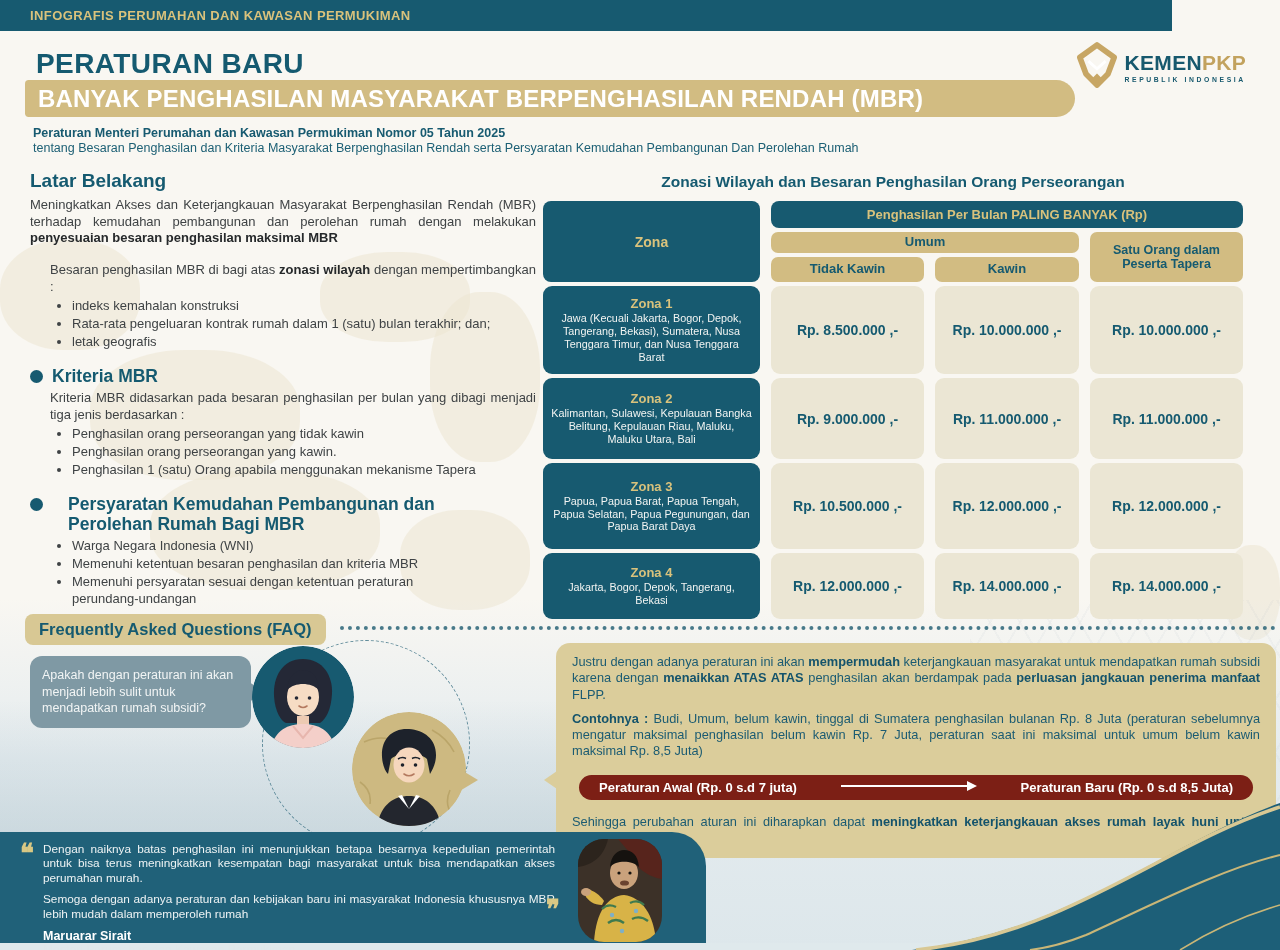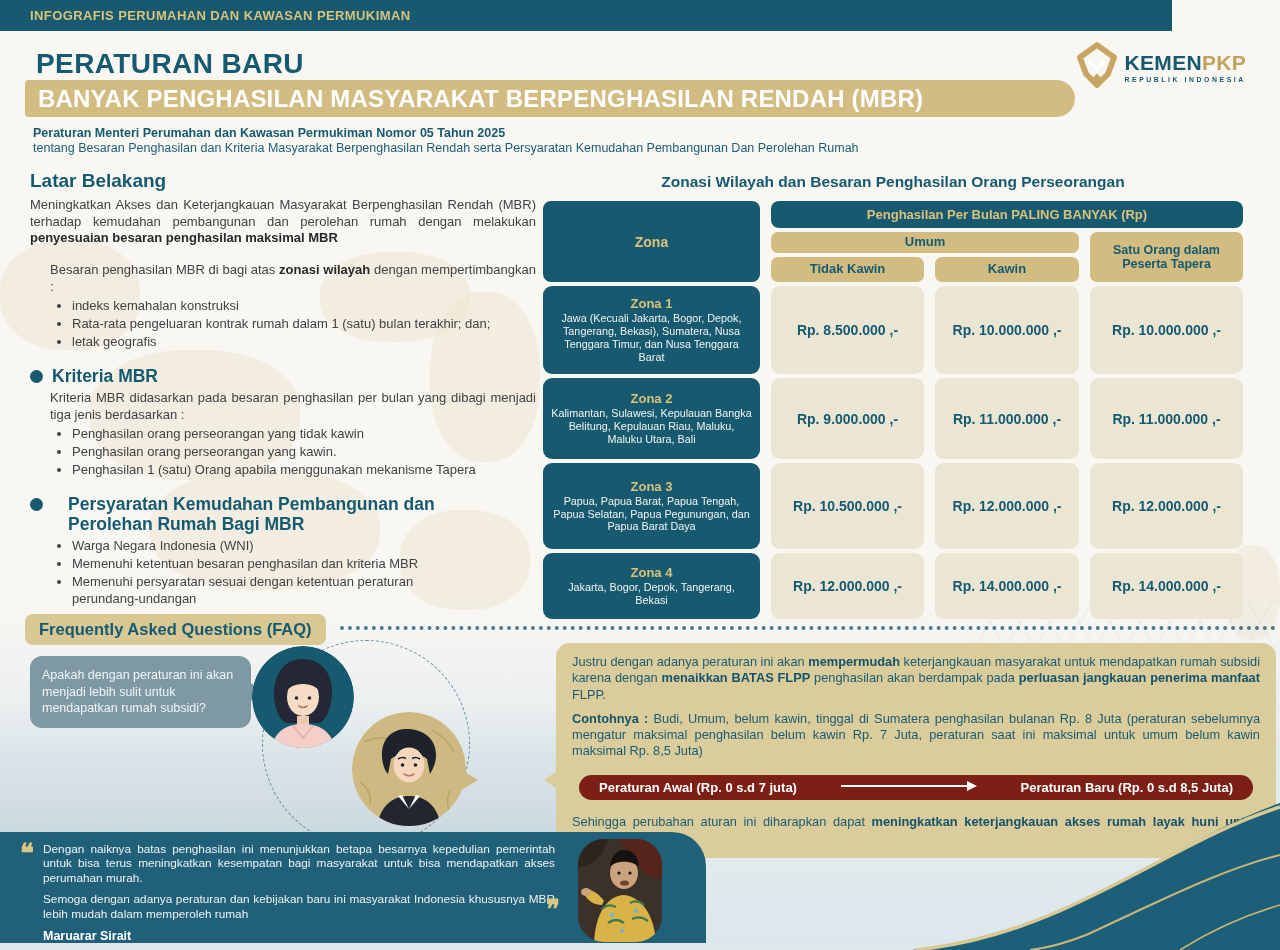--- a/index.html
+++ b/index.html
@@ -257,21 +257,21 @@
       <path d="M46 47 Q50 44.5 54 46.5 M60 46.5 Q64 44.5 68 47" stroke="#1d222b" stroke-width="1.5" fill="none"></path>
       <path d="M52 62 Q57 65.5 62 62" stroke="#b4795f" stroke-width="1.6" fill="none" stroke-linecap="round"></path>
       <path d="M25 114 C29 92 42 84 57 84 C72 84 85 92 89 114 Z" fill="#23262e"></path>
       <path d="M46 84 L57 97 L50 83 Z" fill="#ffffff"></path>
         <path d="M68 84 L57 97 L64 83 Z" fill="#ffffff"></path>
     </svg>
   </div>
   <div class="abs man-tail"></div>
 
   <div class="abs answer">
-    <p><span>Justru dengan adanya peraturan ini akan </span><span class="b">mempermudah</span><span> keterjangkauan masyarakat untuk mendapatkan rumah subsidi karena dengan </span><span class="b">menaikkan BATAS FLPP</span><span> penghasilan akan berdampak pada </span><span class="b">perluasan jangkauan penerima manfaat</span><span> FLPP.</span></p>
+    <p><span>Justru dengan adanya peraturan ini akan </span><span class="b">mempermudah</span><span> keterjangkauan masyarakat untuk mendapatkan rumah subsidi karena dengan </span><span class="b">menaikkan ATAS ATAS</span><span> penghasilan akan berdampak pada </span><span class="b">perluasan jangkauan penerima manfaat</span><span> FLPP.</span></p>
     <div class="gap8"></div>
     <p><span class="b">Contohnya : </span><span>Budi, Umum, belum kawin, tinggal di Sumatera penghasilan bulanan Rp. 8 Juta (peraturan sebelumnya mengatur maksimal penghasilan belum kawin Rp. 7 Juta, peraturan saat ini maksimal untuk umum belum kawin maksimal Rp. 8,5 Juta)</span></p>
     <div class="gap7"></div>
     <div class="redbanner">
       <span>Peraturan Awal (Rp. 0 s.d 7 juta)</span>
       <span>
         <svg width="140" height="12" viewBox="0 0 140 12">
           <line x1="2" y1="6" x2="128" y2="6" stroke="#ffffff" stroke-width="2"></line>
           <path d="M128 1 L138 6 L128 11 Z" fill="#ffffff"></path>
         </svg>

